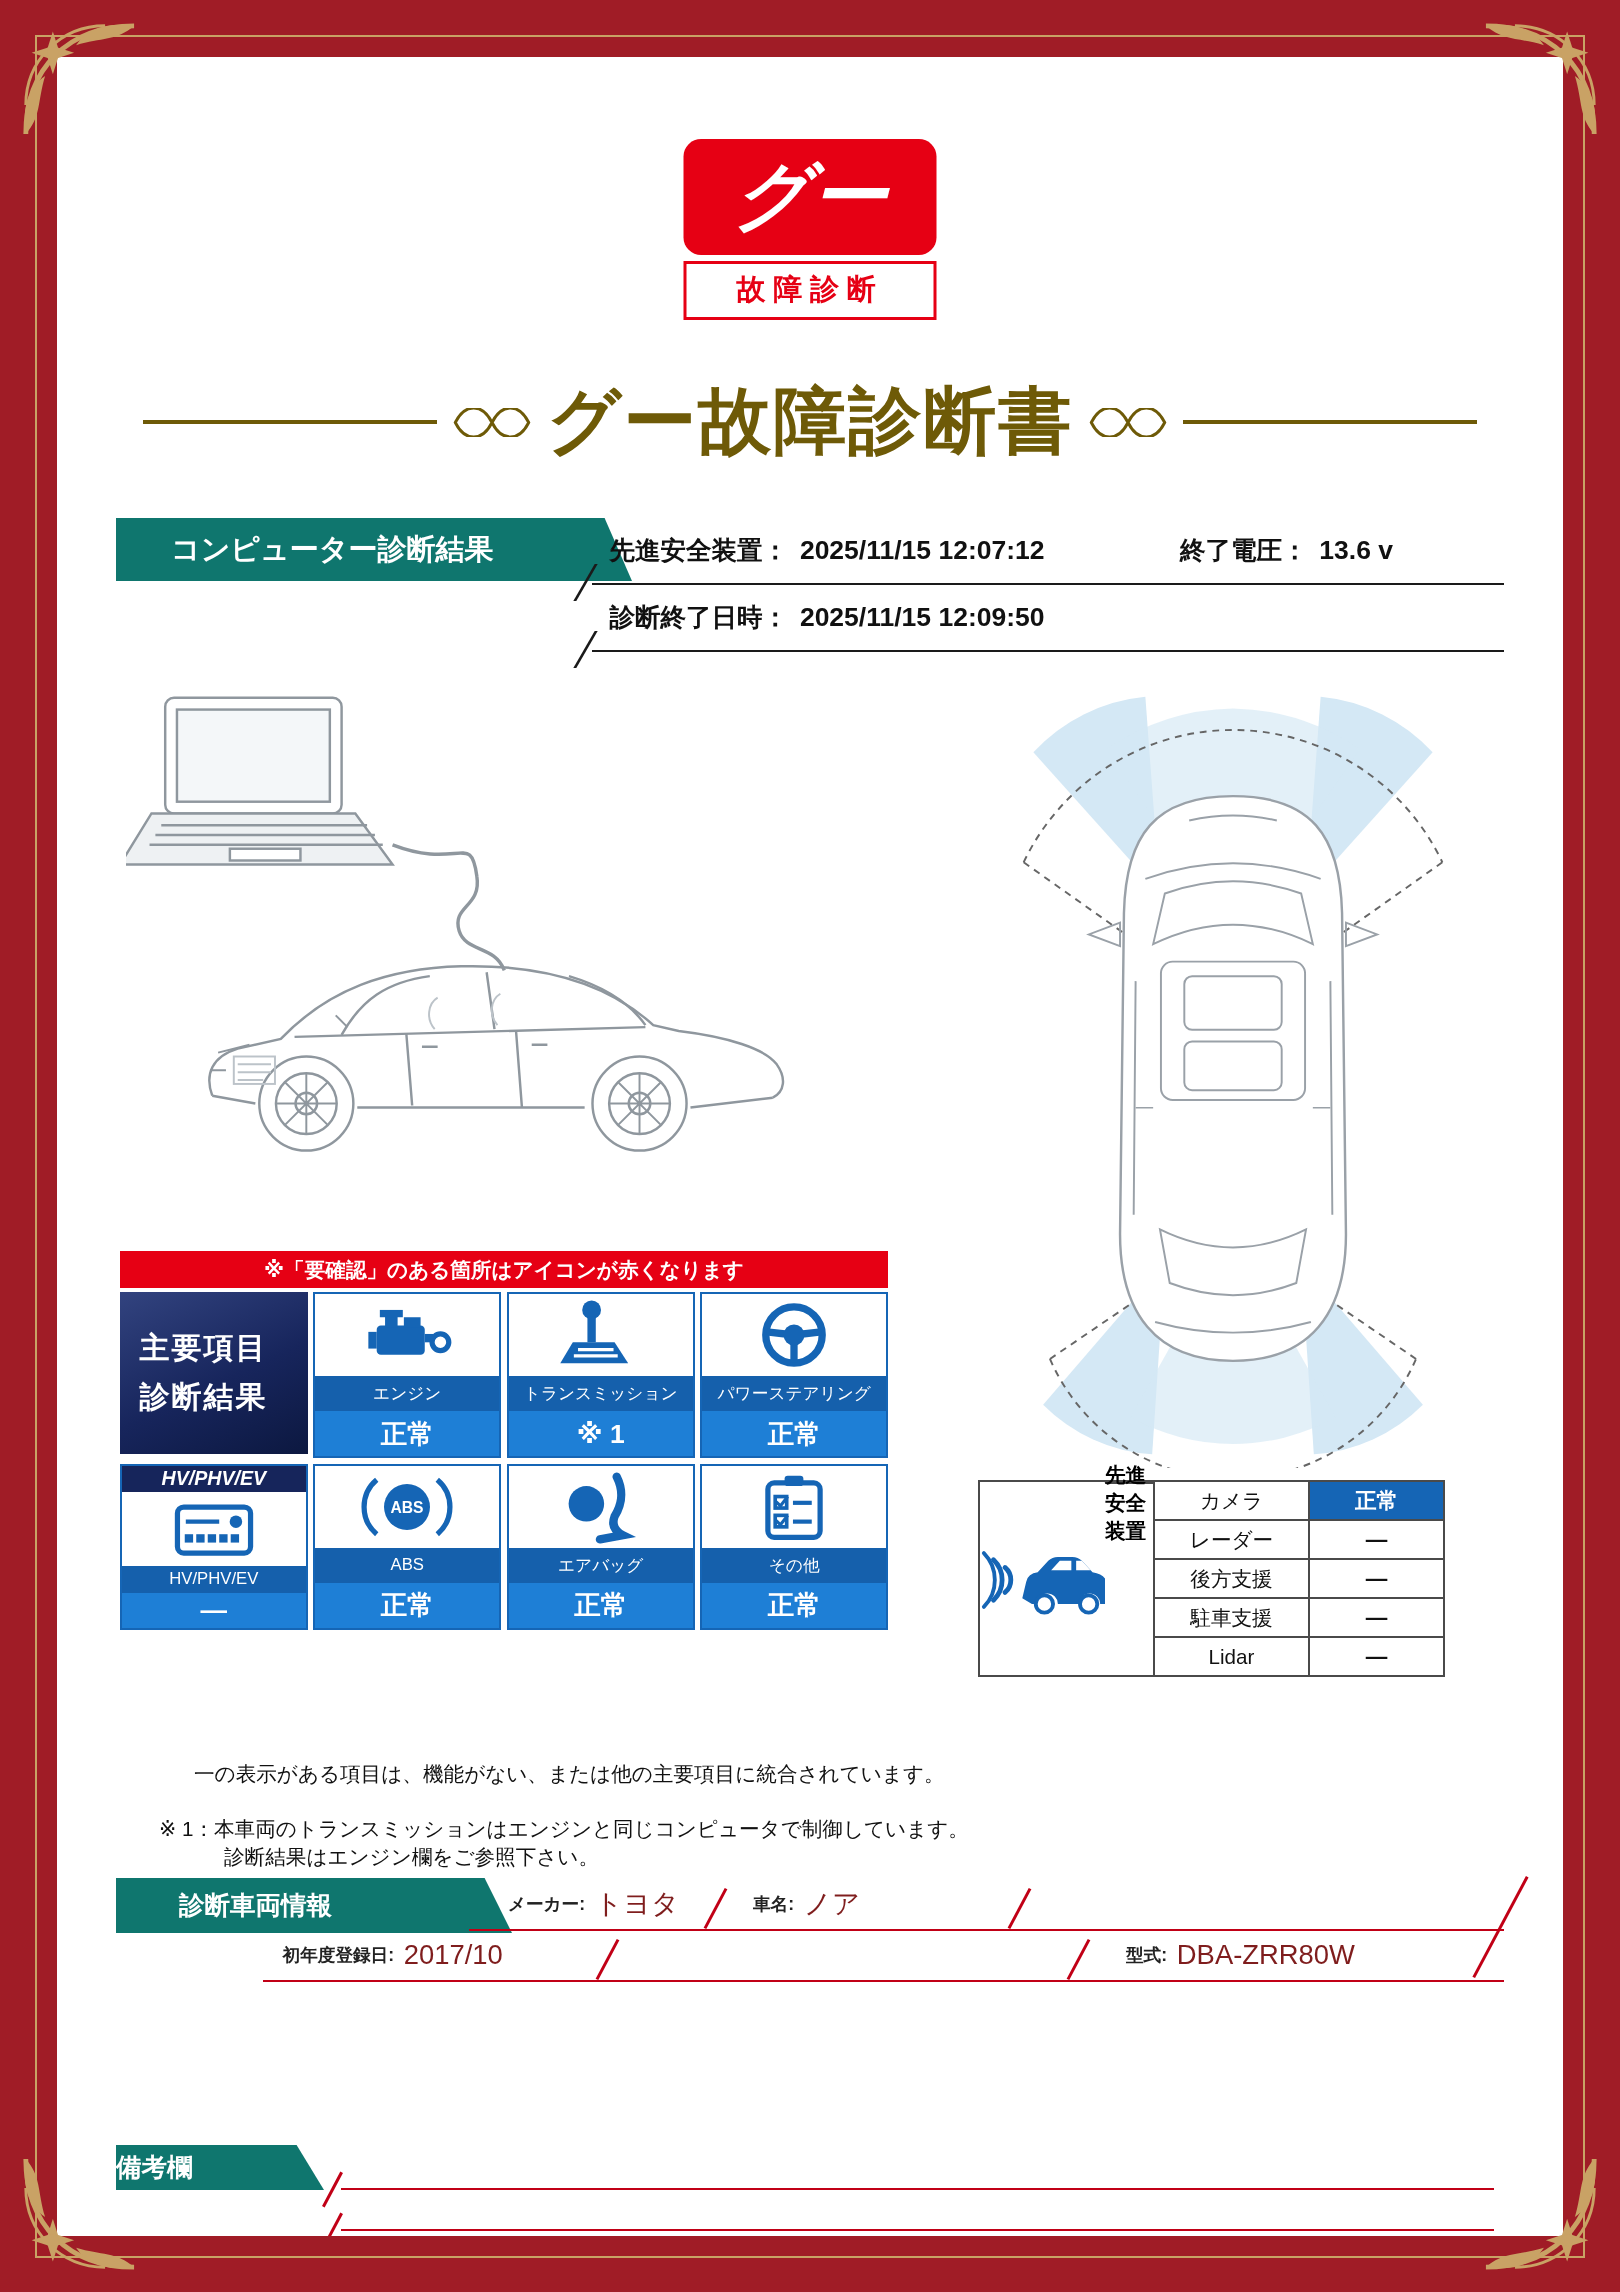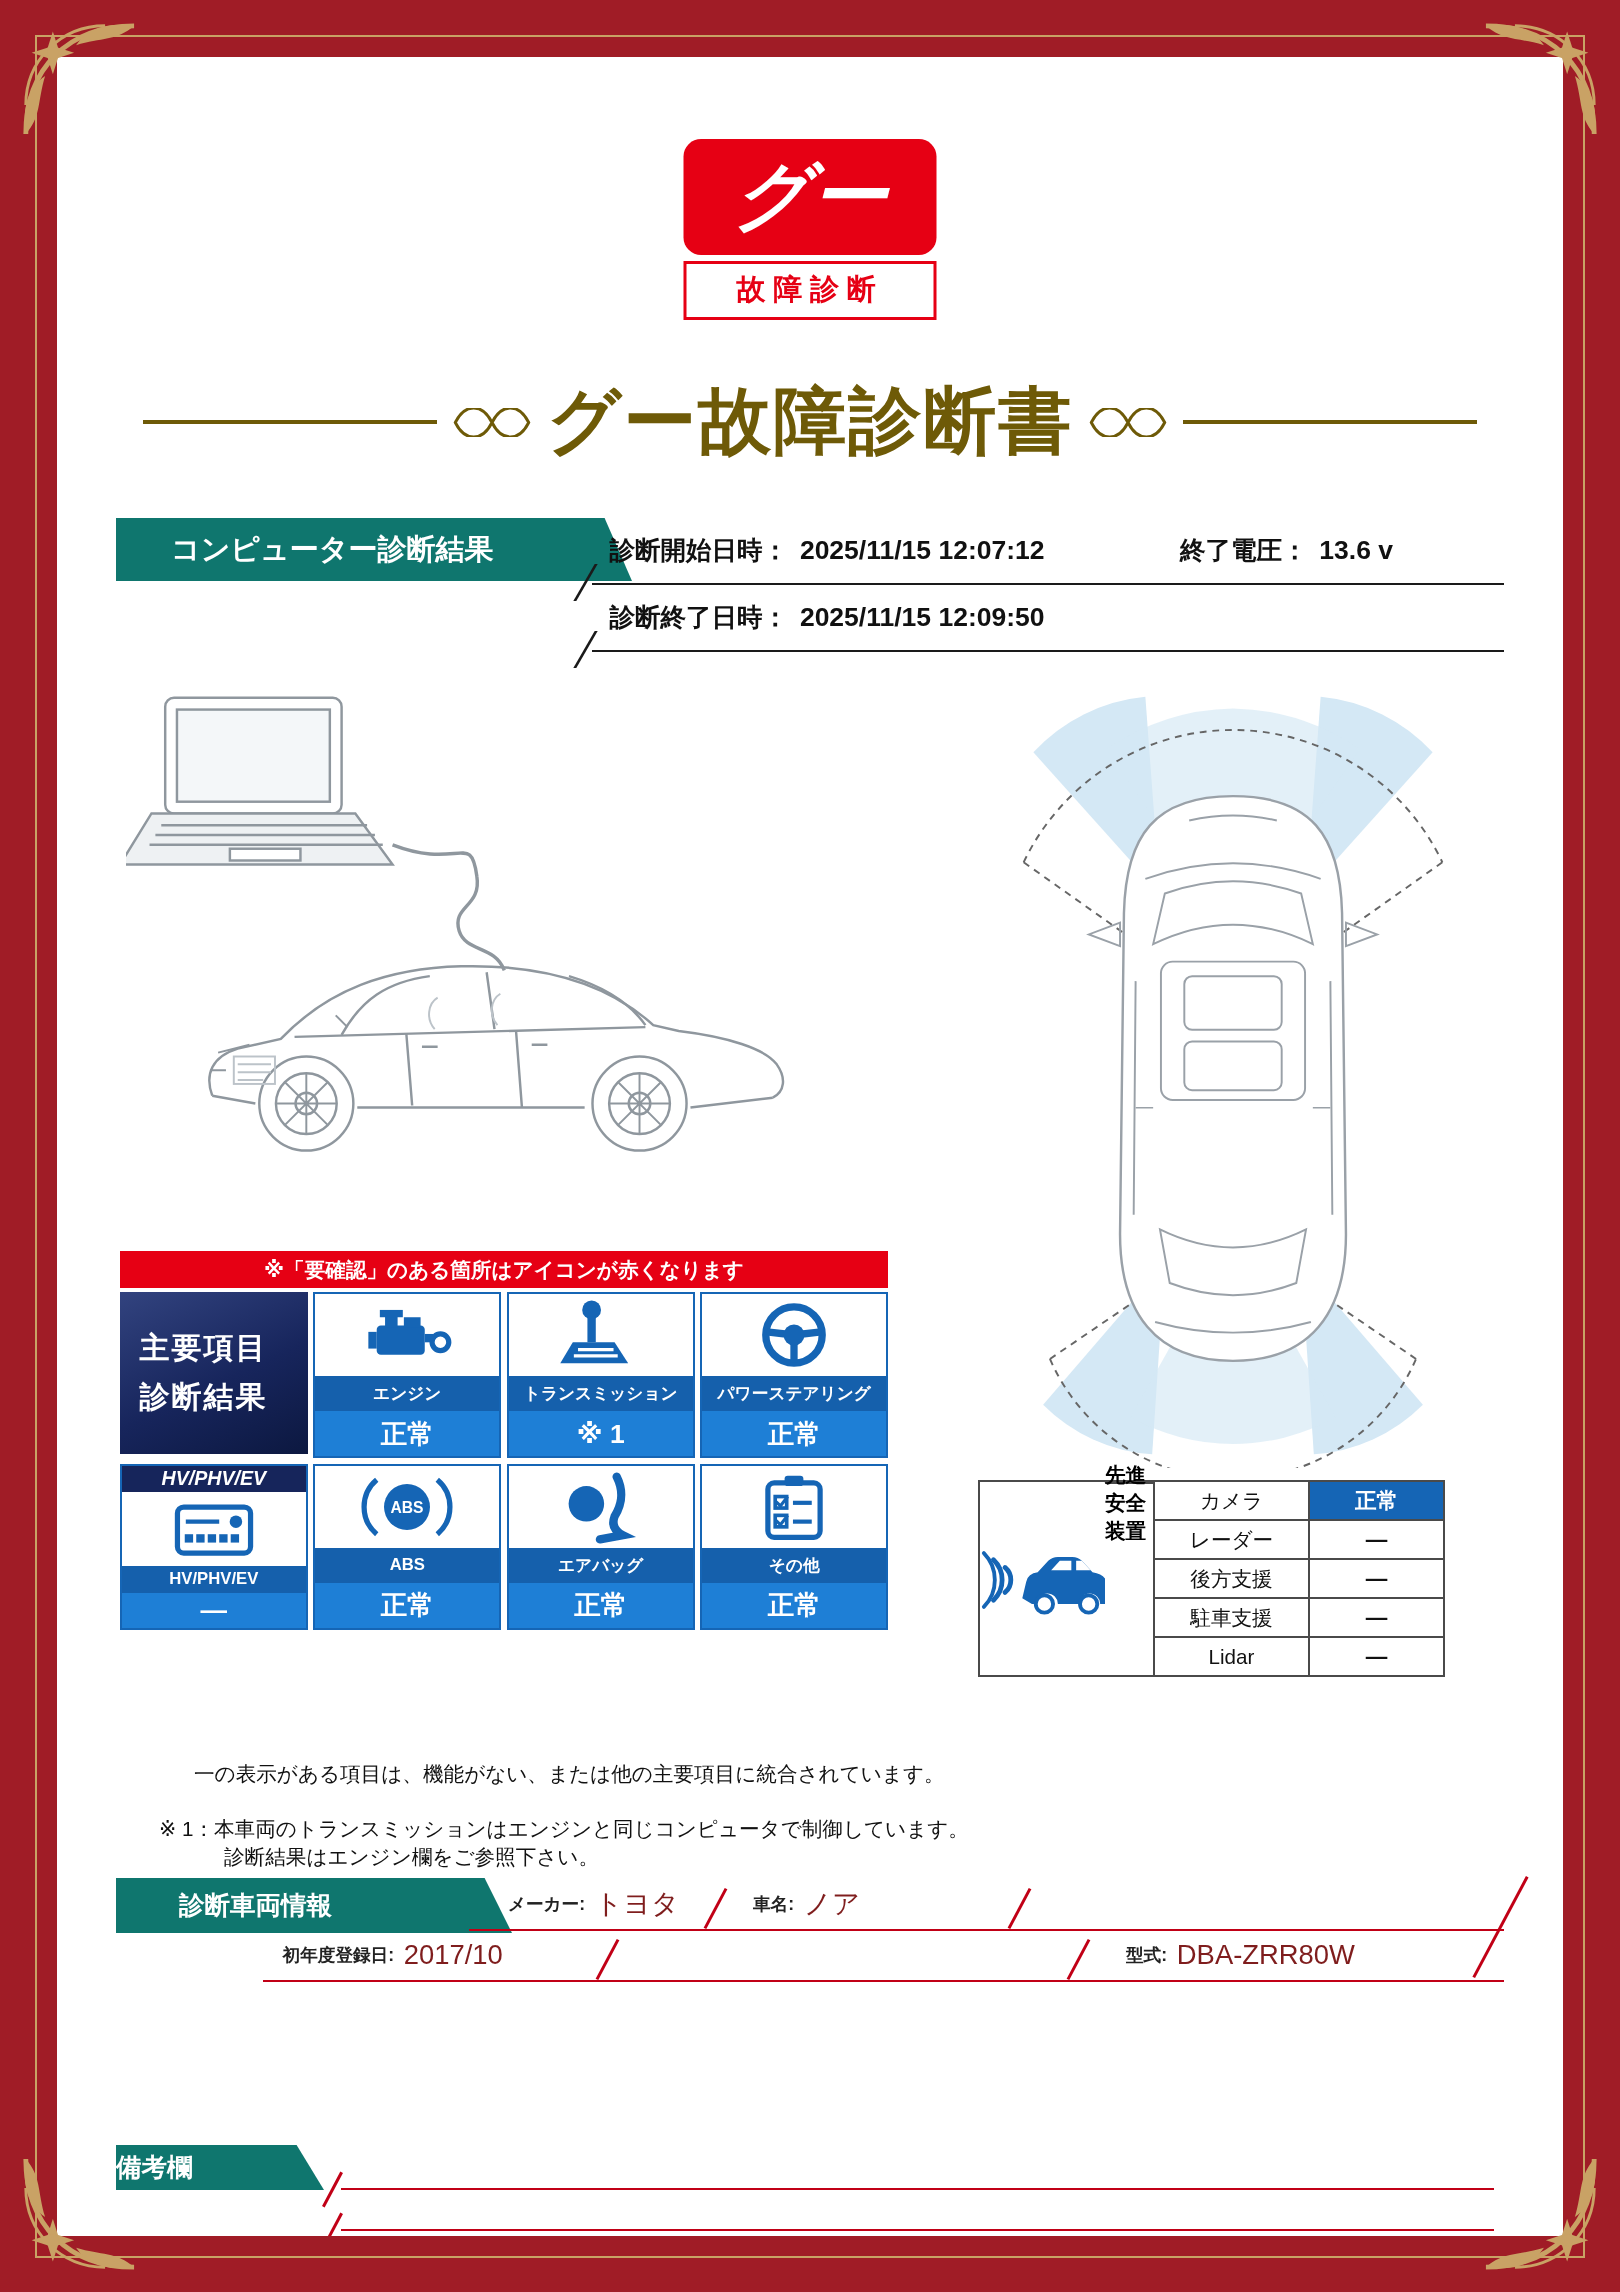--- a/index.html
+++ b/index.html
@@ -51,21 +51,21 @@
   .illus-left svg,.illus-right svg{width:100%;height:100%;display:block;}
 
   
   .notice-strip{position:absolute;top:1194px;left:63px;width:768px;height:37px;background:#E60014;
     color:#fff;font-size:20.6px;font-weight:bold;display:flex;align-items:center;justify-content:center;}
   .grid{position:absolute;top:1235px;left:63px;width:768px;display:grid;
     grid-template-columns:repeat(4,1fr);gap:5.9px;}
   .cell{height:162px;border:2px solid #1565B5;background:#fff;display:flex;flex-direction:column;overflow:hidden;}
   .cell-icon{flex:1;display:flex;align-items:center;justify-content:center;}
   .cell-icon svg{width:94px;height:74px;}
-  .cell-label{height:35px;background:#1560AC;color:#fff;font-size:16.7px;font-weight:bold;
+  .cell-label{height:35px;background:#1560AC;color:#fff;font-size:16.7px;font-weight:normal;
     display:flex;align-items:center;justify-content:center;white-space:nowrap;}
   .cell-status{height:45px;background:#1E7FD6;color:#fff;font-size:26.5px;font-weight:bold;
     display:flex;align-items:center;justify-content:center;}
   .cell-header{border:none;background:linear-gradient(155deg,#32437f 0%,#17255c 55%,#0c1840 100%);
     color:#fff;justify-content:center;padding-left:19.6px;gap:7.8px;}
   .cell-header div{font-size:30px;font-weight:bold;letter-spacing:2px;}
   .hv-band{height:33px;background:#16255B;color:#fff;font-style:italic;font-weight:bold;font-size:19.6px;
     display:flex;align-items:center;justify-content:center;}
 
   
@@ -182,21 +182,21 @@
         <path d="M4 15 C 14 -5 32 -5 42 15 C 32 35 14 35 4 15 Z M42 15 C 52 -5 70 -5 80 15 C 70 35 52 35 42 15 Z" fill="none" stroke="#6E5A07" stroke-width="3"></path>
       </svg>
       <div class="title-line"></div>
     </div>
 
     <div class="diag">
       <div class="banner diag-banner">コンピューター診断結果</div>
       <div class="diag-rows">
         <div class="diag-row">
           <span class="slash"></span>
-          <span class="f-label">診断開始日時：</span>
+          <span class="f-label">先進安全装置：</span>
           <span class="f-value">2025/11/15 12:07:12</span>
           <span class="voltage">
             <span class="f-label">終了電圧：</span>
             <span class="f-value">13.6 v</span>
           </span>
         </div>
         <div class="diag-row">
           <span class="slash"></span>
           <span class="f-label">診断終了日時：</span>
           <span class="f-value">2025/11/15 12:09:50</span>

